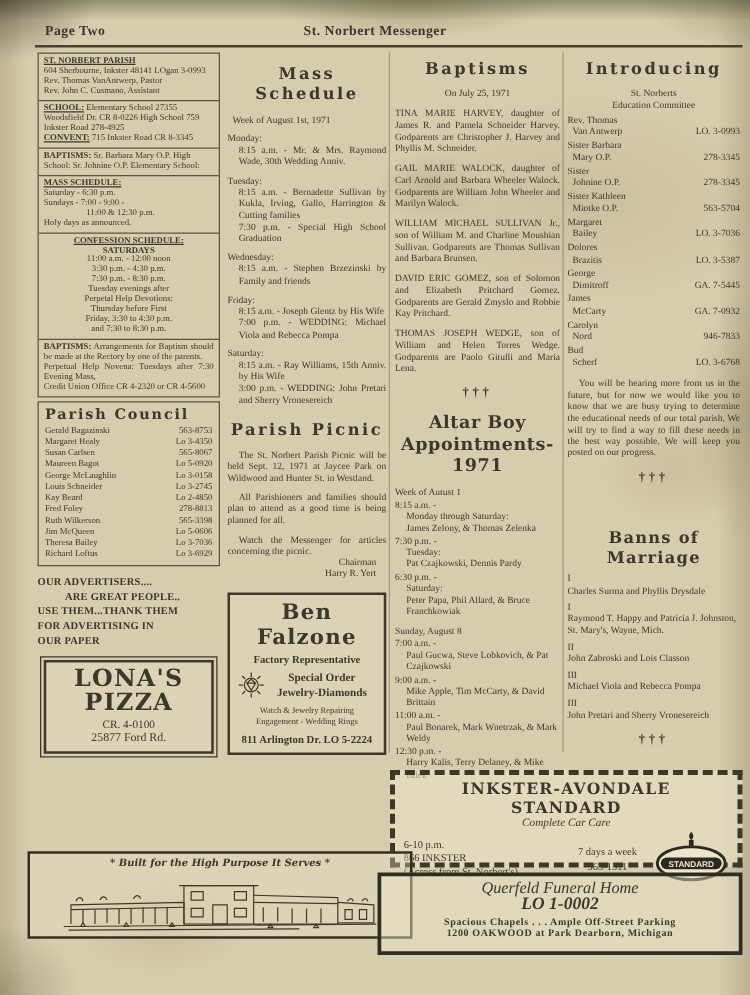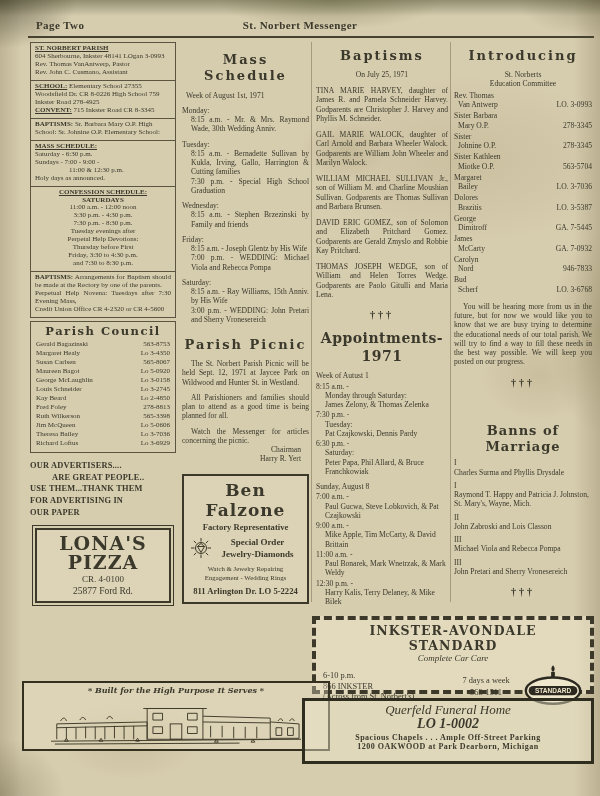--- a/index.html
+++ b/index.html
@@ -37,21 +37,21 @@
   .col1 { position:absolute; left:30px; top:42px; width:146px; font-size:7px; line-height:1.14; }
   .c1box { border:1px solid #5a5440; }
   .sec { padding:2px 4px 3px; border-bottom:1px solid #5a5440; }
   .sec.nb { border-bottom:none; }
   .lbl { font-weight:bold; text-decoration:underline; }
   .bold { font-weight:bold; }
   .center { text-align:center; }
   .just { text-align:justify; }
   .ind { padding-left:34px; }
   .council { border:1px solid #5a5440; margin-top:3px; padding:2px 5px 4px; }
-  .council-title { font-family:"DejaVu Serif", serif; font-weight:bold; font-size:11.5px; letter-spacing:1.5px; text-align:center; margin:1px 0 3px; }
+  .council-title { font-family:"DejaVu Serif", serif; font-weight:bold; font-size:11.5px; letter-spacing:1.5px; text-align:left; margin:1px 0 3px; }
   .c-row { display:flex; justify-content:space-between; margin-top:1px; }
   .advertisers { margin-top:7px; font-size:8.4px; font-weight:bold; line-height:1.4; letter-spacing:.2px; }
   .adv-ind { padding-left:22px; }
   .lona { margin:9px 5px 0; border:2px solid #3c382a; outline:1px solid #3c382a; outline-offset:2px;
           text-align:center; padding:4px 2px 5px; background:rgba(234,226,200,.35); }
   .lona-name { font-family:"DejaVu Serif", serif; font-weight:bold; font-size:19px; line-height:1.02; letter-spacing:1px; }
   .lona-phone { font-size:9px; margin-top:2px; }
   .lona-addr { font-size:9.5px; margin-top:1px; }
 
   
@@ -309,20 +309,21 @@
     <div class="sec-title">Baptisms</div>
     <div class="bap-date">On July 25, 1971</div>
     <p class="bap">TINA MARIE HARVEY, daughter of James R. and Pamela Schneider Harvey. Godparents are Christopher J. Harvey and Phyllis M. Schneider.</p>
     <p class="bap">GAIL MARIE WALOCK, daughter of Carl Arnold and Barbara Wheeler Walock. Godparents are William John Wheeler and Marilyn Walock.</p>
     <p class="bap">WILLIAM MICHAEL SULLIVAN Jr., son of William M. and Charline Moushian Sullivan. Godparents are Thomas Sullivan and Barbara Brunsen.</p>
     <p class="bap">DAVID ERIC GOMEZ, son of Solomon and Elizabeth Pritchard Gomez. Godparents are Gerald Zmyslo and Robbie Kay Pritchard.</p>
     <p class="bap">THOMAS JOSEPH WEDGE, son of William and Helen Torres Wedge. Godparents are Paolo Gitulli and Maria Lena.</p>
     <div class="crosses">†††</div>
 
     <div class="altar-title">
+      <div>Altar Boy</div>
       <div>Appointments-1971</div>
     </div>
     <div class="aw">Week of Autust 1</div>
     <div class="a-entry">
       <div>8:15 a.m. -</div>
       <div class="a-sub">Monday through Saturday:</div>
       <div class="a-sub">James Zelony, &amp; Thomas Zelenka</div>
     </div>
     <div class="a-entry">
       <div>7:30 p.m. -</div>

